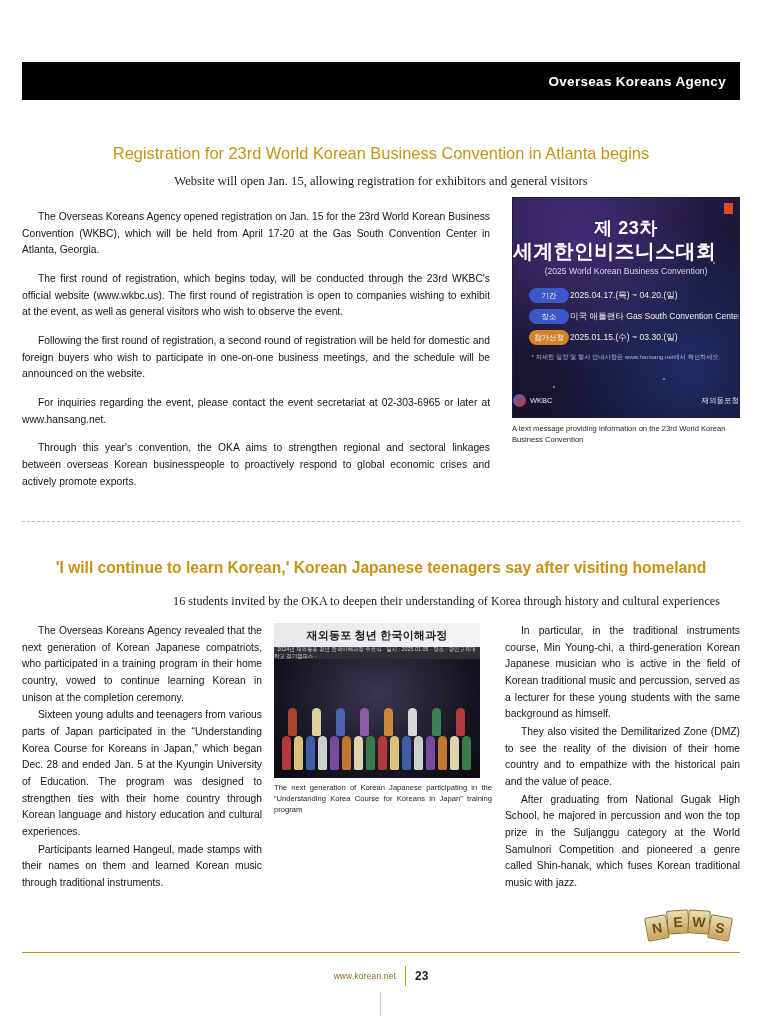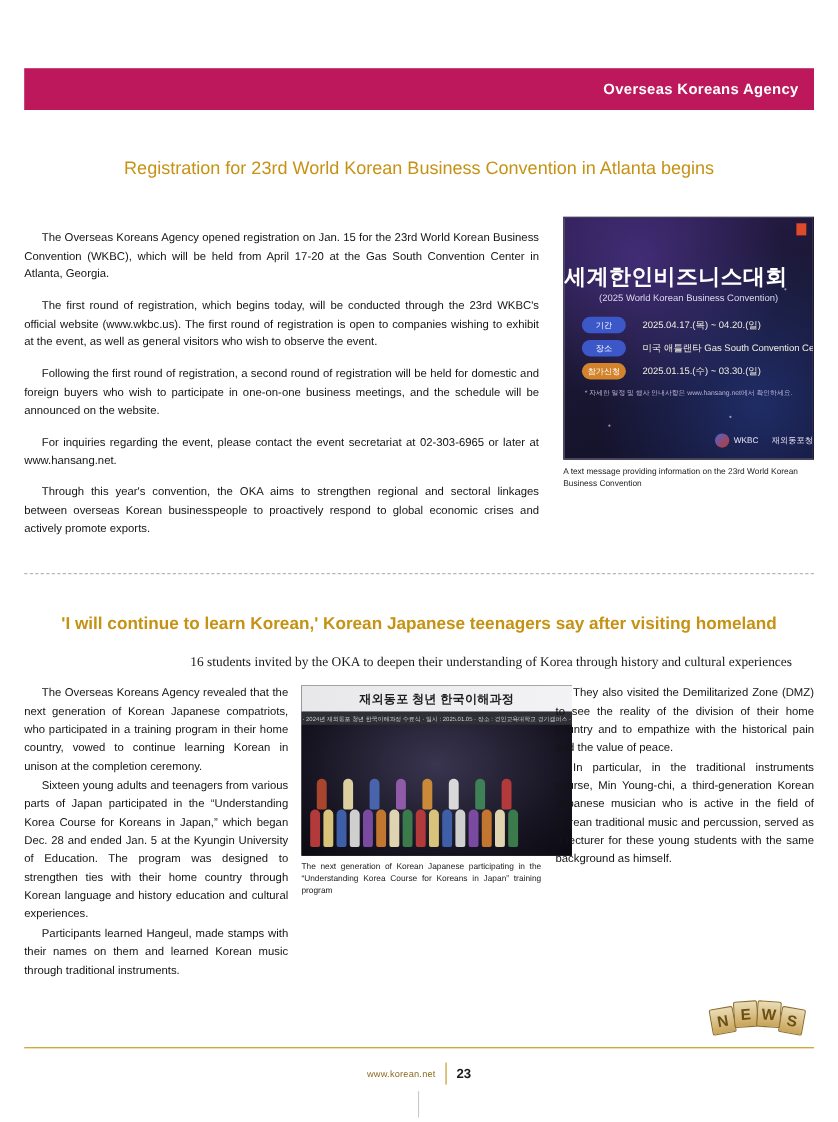--- a/index.html
+++ b/index.html
@@ -16,21 +16,21 @@
     background: #ffffff;
     overflow: hidden;
   }
   
   .header-band {
     position: absolute;
     left: 22px;
     top: 62px;
     width: 718px;
     height: 38px;
-    background: #be185d;
+    background: #000000;
   }
   .header-title {
     position: absolute;
     right: 14px;
     top: 50%;
     transform: translateY(-50%);
     color: #ffffff;
     font-size: 13.5px;
     font-weight: bold;
     letter-spacing: 0.3px;
@@ -143,21 +143,21 @@
   .promo .tag {
     flex: 0 0 40px;
     height: 15px;
     border-radius: 8px;
     background: #3c57c8;
     color: #ffffff;
     font-size: 7.4px;
     display: flex;
     align-items: center;
     justify-content: center;
-    margin-right: 15px;
+    margin-right: 1px;
   }
   .promo .tag.ora { background: #d3832b; }
   .promo .val {
     color: #f2eedf;
     font-size: 8.6px;
     white-space: nowrap;
   }
   .promo .note {
     position: absolute;
     left: 0; right: 0;
@@ -165,21 +165,21 @@
     text-align: center;
     color: #b9b2d6;
     font-size: 6.2px;
   }
   .promo .logos {
     position: absolute;
     left: 0; right: 0;
     bottom: 10px;
     display: flex;
     align-items: center;
-    justify-content: flex-end;
+    justify-content: space-between;
     gap: 12px;
     color: #ffffff;
     font-size: 7.5px;
   }
   .promo .logo-dot {
     display: inline-block;
     width: 13px; height: 13px;
     border-radius: 50%;
     background: linear-gradient(135deg,#4e63d0,#c0392b);
     margin-right: 4px;
@@ -234,21 +234,21 @@
     text-align: justify;
   }
   .col p { margin: 0 0 1px 0; text-indent: 16px; }
   .col-left  { left: 22px;  top: 623px; width: 240px; }
   .col-right { left: 505px; top: 623px; width: 235px; }
 
   .photo {
     position: absolute;
     left: 274px;
     top: 623px;
-    width: 246px;
+    width: 206px;
     height: 155px;
     overflow: hidden;
     background: #0d0d14;
   }
   .photo .banner {
     position: absolute;
     left: 0; right: 0; top: 0;
     height: 24px;
     background: linear-gradient(90deg,#e8e8ea 0%, #f3f3f5 100%);
     color: #1c1c1c;
@@ -366,37 +366,39 @@
 <body>
 
 <div class="page">
 
   <div class="header-band">
     <div class="header-title">Overseas Koreans Agency</div>
   </div>
 
   <div class="content">
     <div class="headline">Registration for 23rd World Korean Business Convention in Atlanta begins</div>
+    <div class="subhead">Website will open Jan. 15, allowing registration for exhibitors and general visitors</div>
   </div>
 
   <div class="a1-body">
     <p>The Overseas Koreans Agency opened registration on Jan. 15 for the 23rd World Korean Business Convention (WKBC), which will be held from April 17-20 at the Gas South Convention Center in Atlanta, Georgia.</p>
     <p>The first round of registration, which begins today, will be conducted through the 23rd WKBC's official website (www.wkbc.us). The first round of registration is open to companies wishing to exhibit at the event, as well as general visitors who wish to observe the event.</p>
     <p>Following the first round of registration, a second round of registration will be held for domestic and foreign buyers who wish to participate in one-on-one business meetings, and the schedule will be announced on the website.</p>
     <p>For inquiries regarding the event, please contact the event secretariat at 02-303-6965 or later at www.hansang.net.</p>
     <p>Through this year's convention, the OKA aims to strengthen regional and sectoral linkages between overseas Korean businesspeople to proactively respond to global economic crises and actively promote exports.</p>
   </div>
 
   <div class="promo-wrap">
     <div class="promo">
       <div class="sparkle" style="left:18px;top:120px;width:2px;height:2px;"></div>
       <div class="sparkle" style="left:200px;top:64px;width:2px;height:2px;"></div>
       <div class="sparkle" style="left:40px;top:188px;width:2px;height:2px;"></div>
       <div class="sparkle" style="left:150px;top:180px;width:2px;height:2px;"></div>
       <div class="corner-badge"></div>
+      <div class="t1">제 23차</div>
       <div class="t2">세계한인비즈니스대회</div>
       <div class="t3">(2025 World Korean Business Convention)</div>
       <div class="rows">
         <div class="row">
           <span class="tag">기간</span>
           <span class="val">2025.04.17.(목) ~ 04.20.(일)</span>
         </div>
         <div class="row">
           <span class="tag">장소</span>
           <span class="val">미국 애틀랜타 Gas South Convention Center</span>
@@ -459,22 +461,23 @@
         <div class="fig" style="left:104px;bottom:34px;height:28px;background:#c98a3a;"></div>
         <div class="fig" style="left:128px;bottom:34px;height:28px;background:#d8d8d8;"></div>
         <div class="fig" style="left:152px;bottom:34px;height:28px;background:#3e8156;"></div>
         <div class="fig" style="left:176px;bottom:34px;height:28px;background:#b33a3a;"></div>
       </div>
     </div>
   </div>
   <div class="photo-caption">The next generation of Korean Japanese participating in the “Understanding Korea Course for Koreans in Japan” training program</div>
 
   <div class="col col-right">
+    <p>In particular, in the traditional instruments course, Min Young-chi, a third-generation Korean Japanese musician who is active in the field of Korean traditional music and percussion, served as a lecturer for these young students with the same background as himself.</p>
     <p>They also visited the Demilitarized Zone (DMZ) to see the reality of the division of their home country and to empathize with the historical pain and the value of peace.</p>
-    <p>In particular, in the traditional instruments course, Min Young-chi, a third-generation Korean Japanese musician who is active in the field of Korean traditional music and percussion, served as a lecturer for these young students with the same background as himself.</p>
+    <p>After graduating from National Gugak High School, he majored in percussion and won the top prize in the Suljanggu category at the World Samulnori Competition and pioneered a genre called Shin-hanak, which fuses Korean traditional music with jazz.</p>
   </div>
 
   <div class="news-badge">
     <div class="blk" style="left:0;top:10px;transform:rotate(-10deg);">N</div>
     <div class="blk" style="left:21px;top:4px;transform:rotate(-4deg);">E</div>
     <div class="blk" style="left:42px;top:4px;transform:rotate(4deg);">W</div>
     <div class="blk" style="left:63px;top:10px;transform:rotate(10deg);">S</div>
   </div>
 
   <div class="footer-rule"></div>

